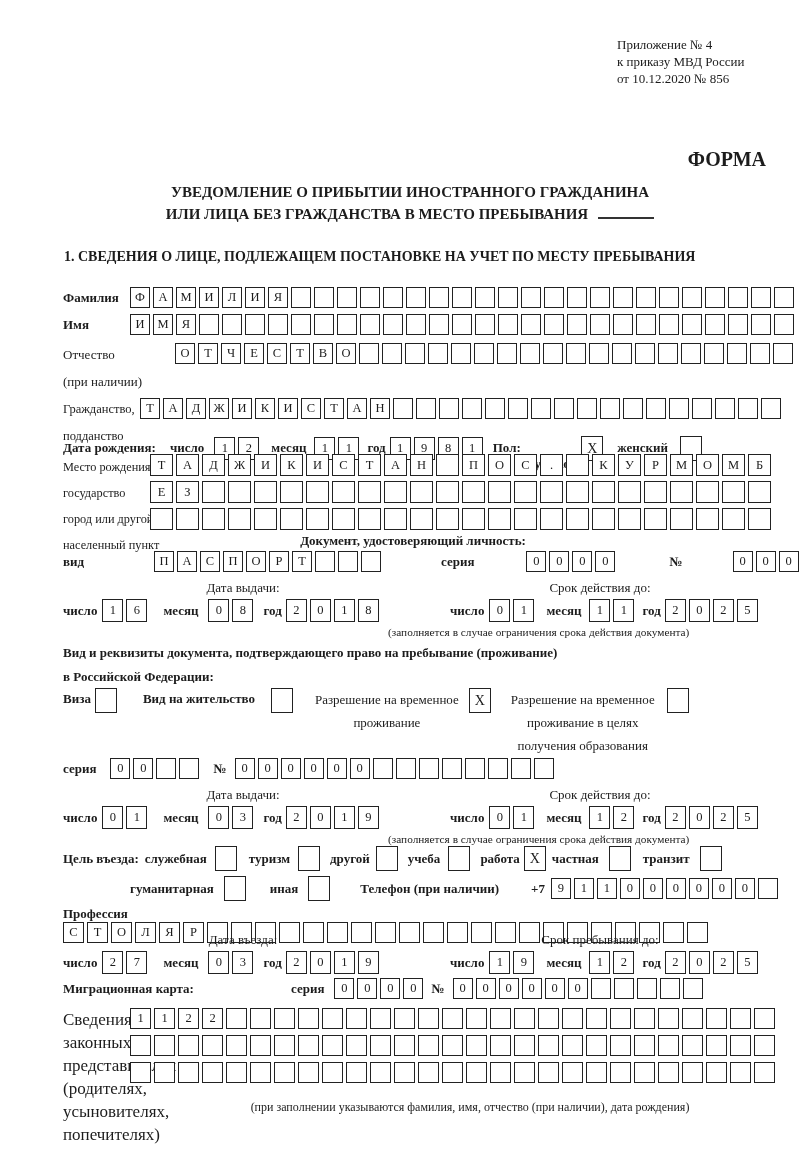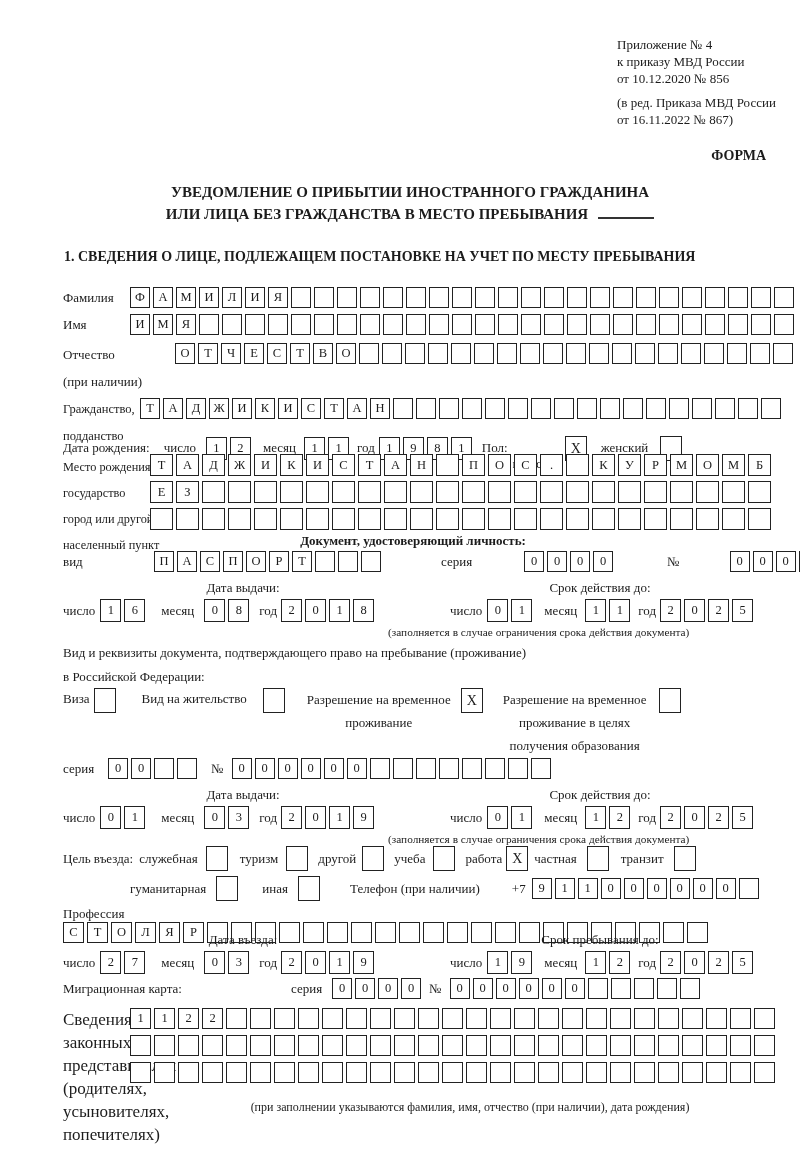--- a/index.html
+++ b/index.html
@@ -2,38 +2,38 @@
 <html><head>
 <meta charset="utf-8">
 <style>
   * { margin:0; padding:0; box-sizing:border-box; }
   html,body { background:#fff; }
   .page {
     position:relative; width:800px; height:1163px; background:#fff;
     font-family:"Liberation Serif", serif; color:#1c1c1c; overflow:hidden;
   }
   .abs { position:absolute; }
-  .lbl { font-size:13px; white-space:nowrap; }
+  .lbl { font-size:13px; white-space:nowrap;font-weight:bold; }
   .frow { display:flex; align-items:flex-start; }
   .frow.vc { align-items:center; }
   .boxes { display:inline-flex; gap:3px; }
   .cell {
     flex:0 0 20px; width:20px; height:21px; border:1.7px solid #222;
     display:inline-flex; align-items:center; justify-content:center;
     font-size:12.5px; line-height:1; background:#fff;
   }
   .wide .cell { flex-basis:23px; width:23px; height:22px; }
   .rep .cell  { flex-basis:21px; width:21px; }
   .dateboxes .cell { height:23px; flex-basis:21px; width:21px; }
   .cbox {
     display:inline-block; width:22px; height:25px; border:1.7px solid #222;
     text-align:center; font-size:14px; line-height:24px; background:#fff;
   }
   .appendix { font-size:13px; line-height:17px; }
-  .forma { font-weight:bold; font-size:14px; }
+  .forma { font-weight:bold; font-size:20px; }
   .title { font-weight:bold; font-size:15px; line-height:22px; text-align:center; }
   .blankline { display:inline-block; width:56px; border-bottom:2.2px solid #333; margin-left:10px; vertical-align:baseline; }
   .sec1 { font-weight:bold; font-size:14px; white-space:nowrap; }
   .center-bold { font-weight:bold; font-size:13px; text-align:center; }
   .gtitle { font-size:13px; text-align:center; }
   .note { font-size:11.3px; white-space:nowrap; }
   .stacklbl { font-size:13px; line-height:27px; white-space:nowrap; }
   .smallstack { font-size:12.3px; line-height:26px; white-space:nowrap; }
   .repstack { font-size:17px; line-height:23px; white-space:nowrap; }
   .vstack { font-size:13px; line-height:23px; text-align:center; white-space:nowrap; }
@@ -41,24 +41,20 @@
 </style>
 </head>
 <body>
 
 <div class="page">
 
   <div class="abs appendix" style="left:617px; top:36px;">
     <div>Приложение № 4</div>
     <div>к приказу МВД России</div>
     <div>от 10.12.2020 № 856</div>
-  </div>
-  <div class="abs appendix" style="left:617px; top:94px;">
-    <div>(в ред. Приказа МВД России</div>
-    <div>от 16.11.2022 № 867)</div>
   </div>
   <div class="abs forma" style="left:0; top:148px; width:766px; text-align:right;">ФОРМА</div>
 
   <div class="abs title" style="left:30px; top:181px; width:760px;">
     <div>УВЕДОМЛЕНИЕ О ПРИБЫТИИ ИНОСТРАННОГО ГРАЖДАНИНА</div>
     <div><span>ИЛИ ЛИЦА БЕЗ ГРАЖДАНСТВА В МЕСТО ПРЕБЫВАНИЯ</span><span class="blankline"></span></div>
   </div>
 
   <div class="abs sec1" style="left:64px; top:249px;">1. СВЕДЕНИЯ О ЛИЦЕ, ПОДЛЕЖАЩЕМ ПОСТАНОВКЕ НА УЧЕТ ПО МЕСТУ ПРЕБЫВАНИЯ</div>
 

